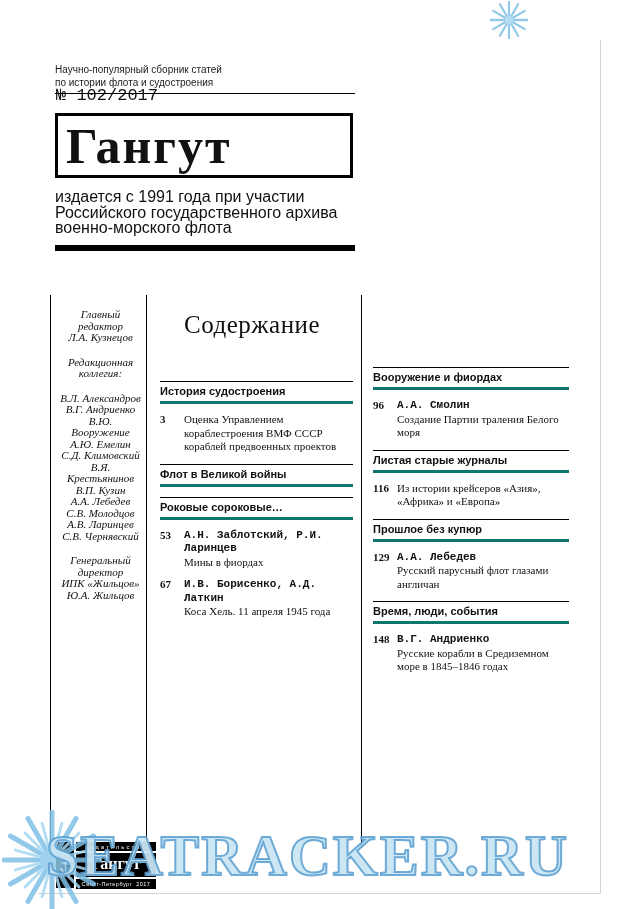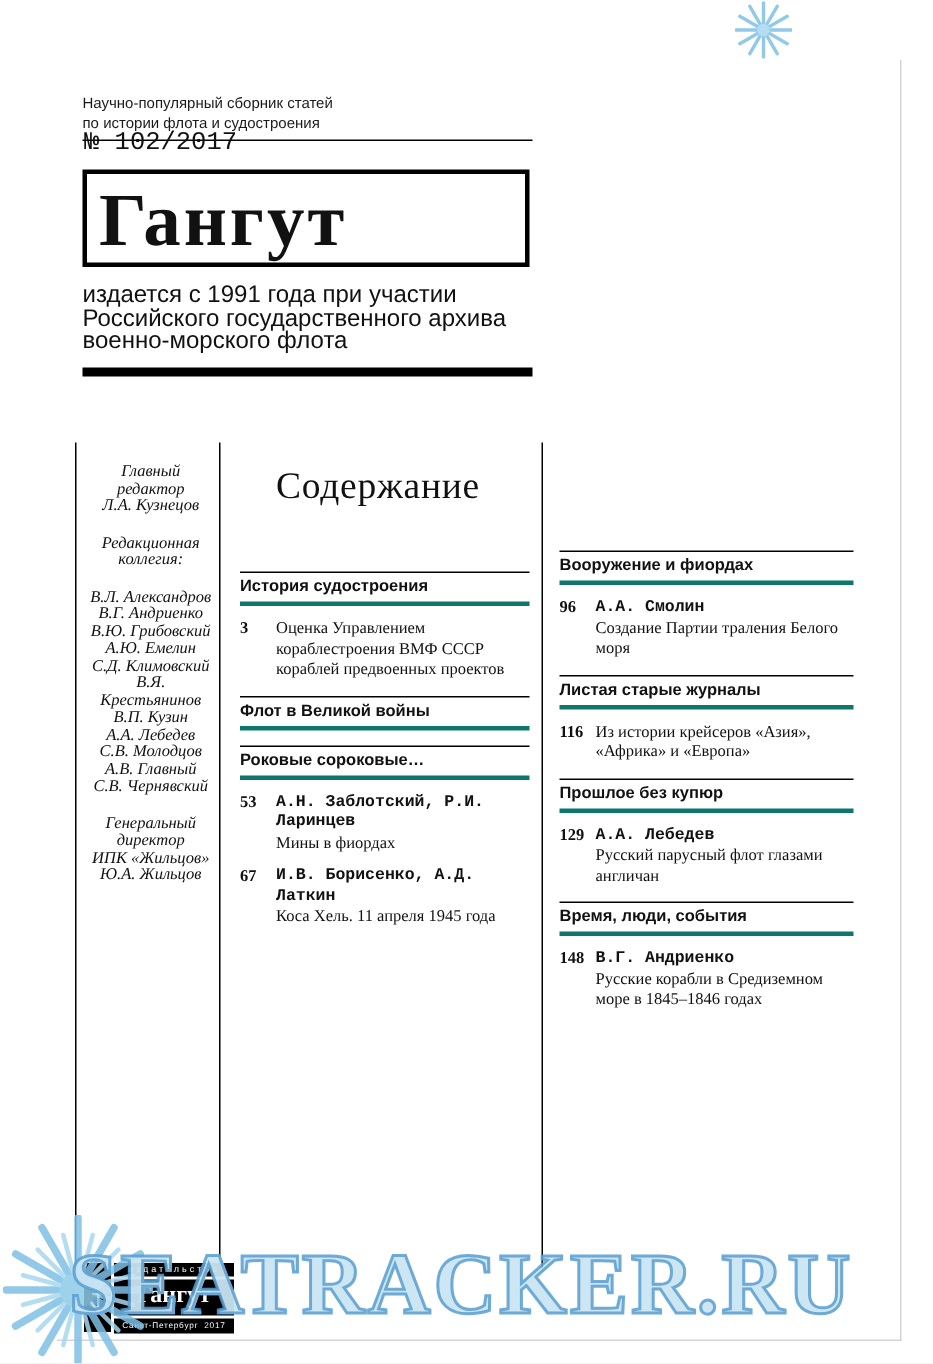--- a/index.html
+++ b/index.html
@@ -90,28 +90,28 @@
   <div class="rule-thick"></div>
 
   <div class="sidebar">
     <div>Главный редактор</div>
     <div>Л.А. Кузнецов</div>
     <div class="sb-gap"></div>
     <div>Редакционная коллегия:</div>
     <div class="sb-gap"></div>
     <div>В.Л. Александров</div>
     <div>В.Г. Андриенко</div>
-    <div>В.Ю. Грибовский</div>
+    <div>В.Ю. Вооружение</div>
     <div>А.Ю. Емелин</div>
     <div>С.Д. Климовский</div>
     <div>В.Я. Крестьянинов</div>
     <div>В.П. Кузин</div>
     <div>А.А. Лебедев</div>
     <div>С.В. Молодцов</div>
-    <div>А.В. Главный</div>
+    <div>А.В. Ларинцев</div>
     <div>С.В. Чернявский</div>
     <div class="sb-gap"></div>
     <div>Генеральный директор</div>
     <div>ИПК «Жильцов»</div>
     <div>Ю.А. Жильцов</div>
   </div>
 
   <div class="divider-mid"></div>
 
   <div class="toc-mid">

